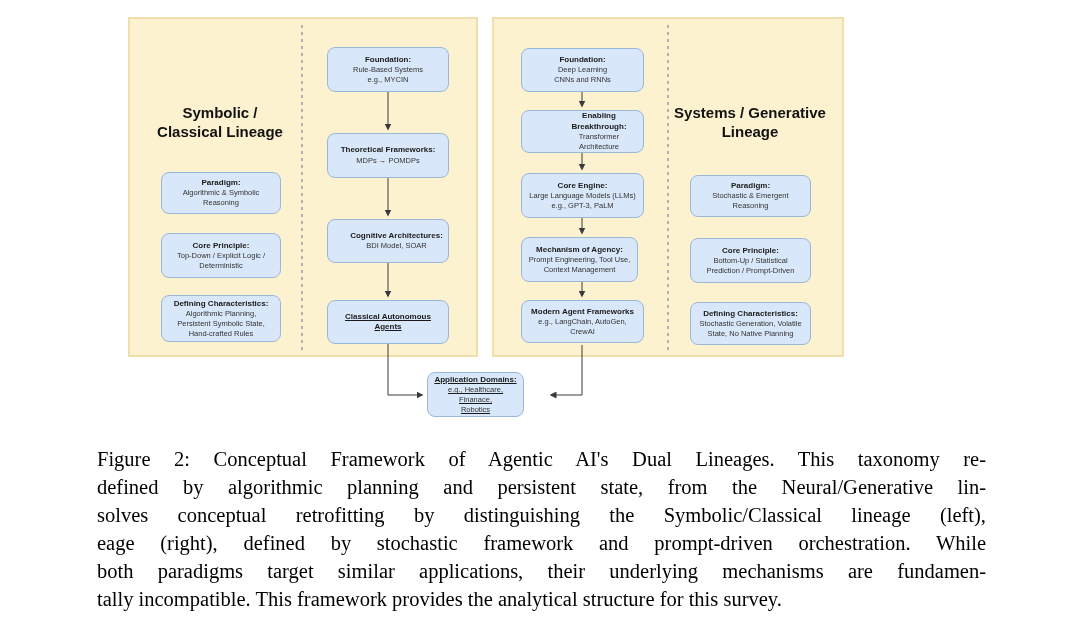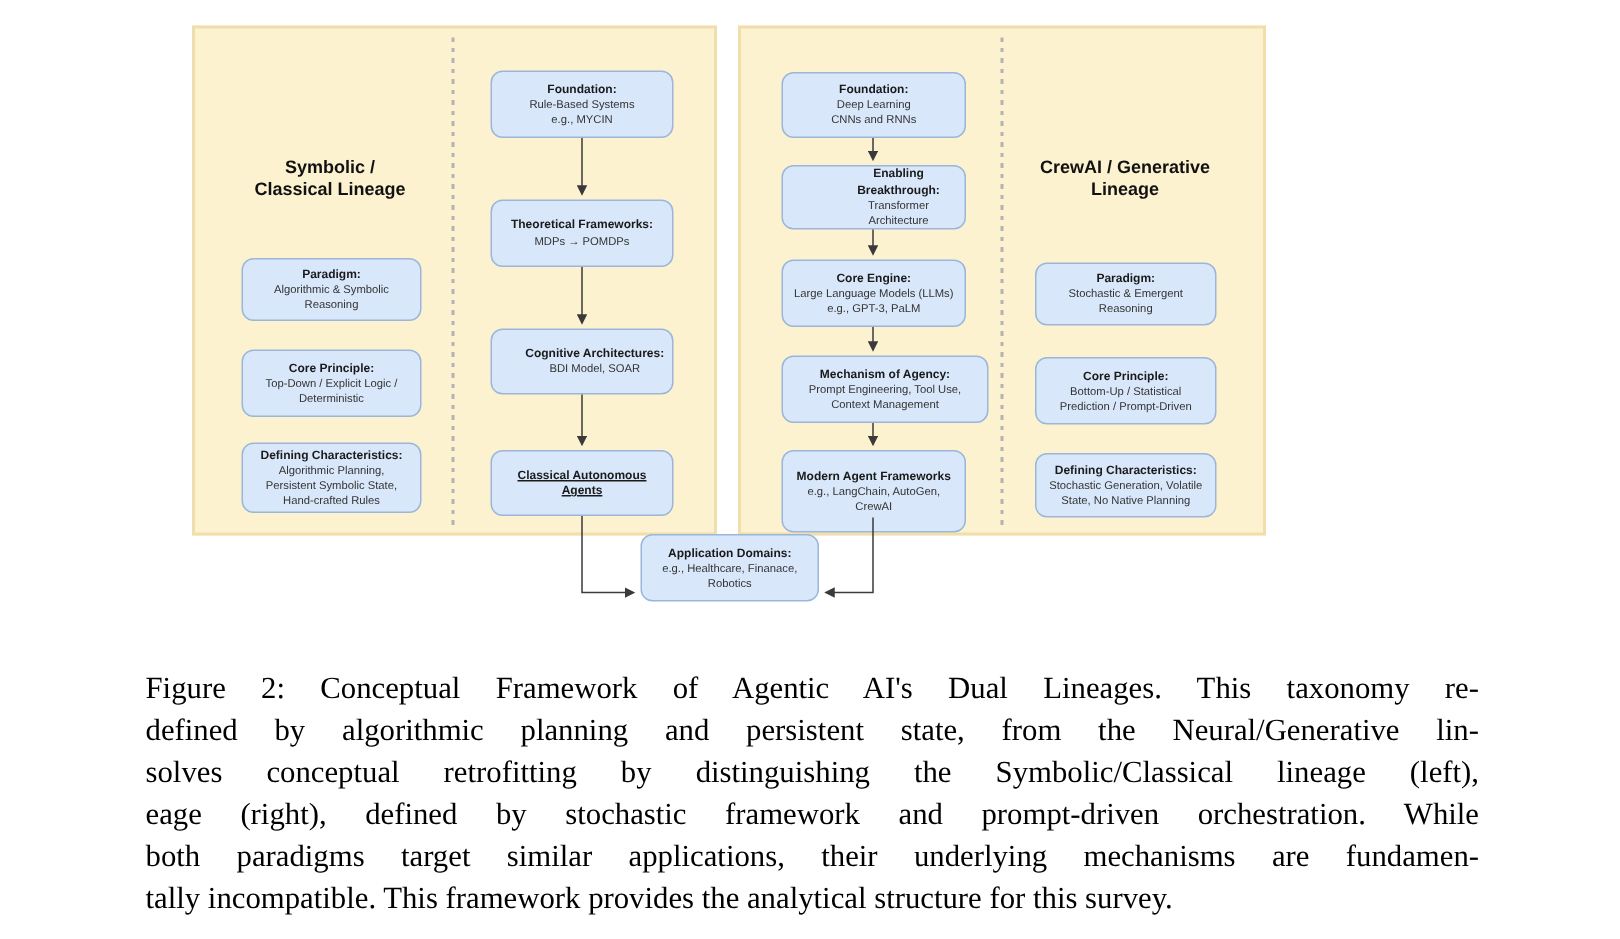--- a/index.html
+++ b/index.html
@@ -12,21 +12,21 @@
   }
   html,body{margin:0;padding:0;background:#ffffff;width:1080px;height:626px;overflow:hidden;}
   .page{position:relative;width:1080px;height:626px;background:#fff;font-family:"Liberation Sans",sans-serif;}
   .figure-area{position:absolute;left:0;top:0;width:1080px;height:440px;}
   .panel{position:absolute;background:var(--panel-fill);border:2px solid var(--panel-border);box-sizing:border-box;}
   .panel-left{left:128px;top:17px;width:350px;height:340px;}
   .panel-right{left:492px;top:17px;width:352px;height:340px;}
   .divider{position:absolute;width:2px;background:repeating-linear-gradient(to bottom,var(--divider) 0 3px,transparent 3px 7px);}
   .divider-left{left:301px;top:25px;height:326px;}
   .divider-right{left:667px;top:25px;height:326px;}
-  .lineage-heading{position:absolute;font-weight:bold;font-size:12px;line-height:1.25;color:#111;text-align:center;white-space:pre-line;}
+  .lineage-heading{position:absolute;font-weight:bold;font-size:15px;line-height:1.25;color:#111;text-align:center;white-space:pre-line;}
   .heading-left{left:136px;top:104px;width:168px;}
   .heading-right{left:666px;top:104px;width:168px;}
   .node{position:absolute;background:var(--node-fill);border:1px solid var(--node-border);border-radius:8px;box-sizing:border-box;display:flex;flex-direction:column;align-items:center;justify-content:center;text-align:center;padding:2px 3px;color:#1a1a1a;}
   .node .nt{font-weight:bold;font-size:8px;line-height:1.3;white-space:pre-line;}
   .node .nb{font-size:7.5px;line-height:1.3;white-space:pre-line;color:#333;}
   .arrows{position:absolute;left:0;top:0;pointer-events:none;}
   .caption{position:absolute;left:97px;top:445px;width:889px;font-family:"Liberation Serif",serif;font-size:20.5px;line-height:28px;color:#000;}
   .caption .cl{white-space:nowrap;}
   .caption .just{text-align:justify;text-align-last:justify;white-space:normal;}
 </style>
@@ -37,21 +37,21 @@
   <div class="figure-area">
 
     <div class="panel panel-left"></div>
     <div class="panel panel-right"></div>
 
     <div class="divider divider-left"></div>
     <div class="divider divider-right"></div>
 
     <div class="lineage-heading heading-left">Symbolic /
 Classical Lineage</div>
-    <div class="lineage-heading heading-right">CrewAI / Generative
+    <div class="lineage-heading heading-right">Systems / Generative
 Lineage</div>
 
     <div class="node" style="left:161px;top:172px;width:120px;height:42px;">
       <div class="nt">Paradigm:</div>
       <div class="nb">Algorithmic &amp; Symbolic
 Reasoning</div>
     </div>
     <div class="node" style="left:161px;top:233px;width:120px;height:45px;">
       <div class="nt">Core Principle:</div>
       <div class="nb">Top-Down / Explicit Logic /
@@ -88,26 +88,26 @@
     </div>
     <div class="node" style="left:521px;top:110px;width:123px;height:43px;padding-left:36px;">
       <div class="nt">Enabling Breakthrough:</div>
       <div class="nb">Transformer Architecture</div>
     </div>
     <div class="node" style="left:521px;top:173px;width:123px;height:45px;">
       <div class="nt">Core Engine:</div>
       <div class="nb">Large Language Models (LLMs)
 e.g., GPT-3, PaLM</div>
     </div>
-    <div class="node" style="left:521px;top:237px;width:138px;height:45px;">
+    <div class="node" style="left:521px;top:237px;width:117px;height:45px;">
       <div class="nt">Mechanism of Agency:</div>
       <div class="nb">Prompt Engineering, Tool Use,
 Context Management</div>
     </div>
-    <div class="node" style="left:521px;top:300px;width:123px;height:55px;">
+    <div class="node" style="left:521px;top:300px;width:123px;height:43px;">
       <div class="nt">Modern Agent Frameworks</div>
       <div class="nb">e.g., LangChain, AutoGen,
 CrewAI</div>
     </div>
 
     <div class="node" style="left:690px;top:175px;width:121px;height:42px;">
       <div class="nt">Paradigm:</div>
       <div class="nb">Stochastic &amp; Emergent
 Reasoning</div>
     </div>
@@ -115,21 +115,21 @@
       <div class="nt">Core Principle:</div>
       <div class="nb">Bottom-Up / Statistical
 Prediction / Prompt-Driven</div>
     </div>
     <div class="node" style="left:690px;top:302px;width:121px;height:43px;">
       <div class="nt">Defining Characteristics:</div>
       <div class="nb">Stochastic Generation, Volatile
 State, No Native Planning</div>
     </div>
 
-    <div class="node" style="left:427px;top:356px;width:119px;height:45px;">
+    <div class="node" style="left:427px;top:372px;width:97px;height:45px;text-decoration:underline;">
       <div class="nt">Application Domains:</div>
       <div class="nb">e.g., Healthcare, Finanace,
 Robotics</div>
     </div>
 
     <svg class="arrows" width="1080" height="440" viewBox="0 0 1080 440">
       <defs>
         <marker id="ah" markerWidth="7" markerHeight="7" refX="5.5" refY="3.5" orient="auto">
           <path d="M0,0 L7,3.5 L0,7 z" fill="#3a3a3a"></path>
         </marker>

